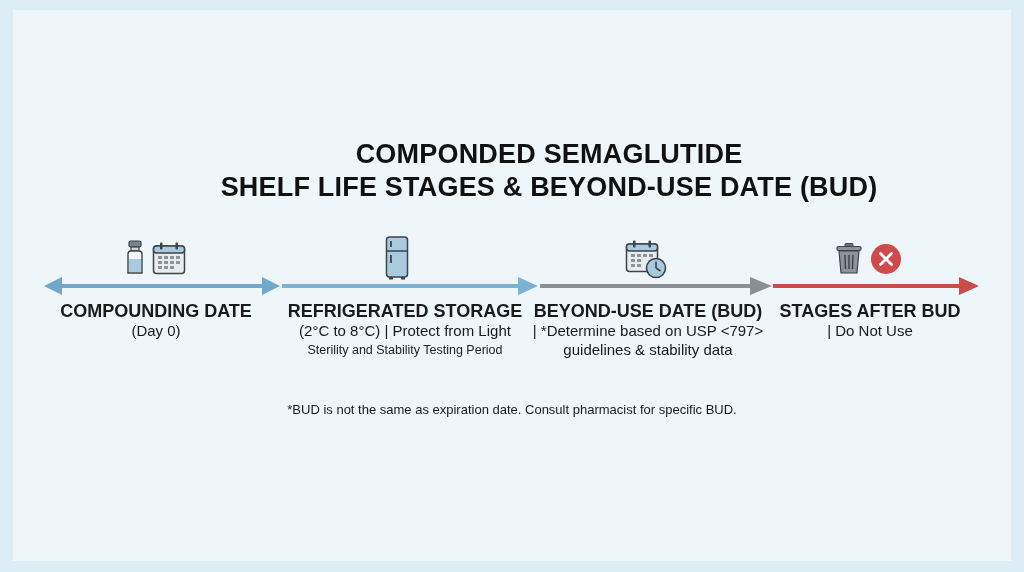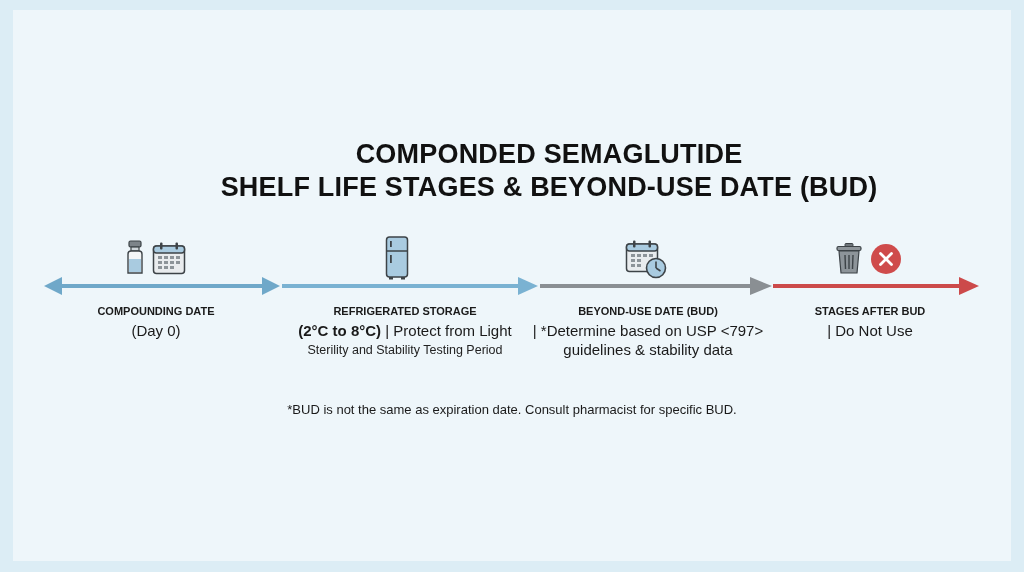--- a/index.html
+++ b/index.html
@@ -15,23 +15,23 @@
     }
     .title {
       position: absolute; left: 0; width: 1024px; top: 138px;
       text-align: center; color: #111; font-weight: 700;
       font-size: 27px; line-height: 33px; letter-spacing: 0.2px; padding-left: 37px;
     }
     .title div { white-space: nowrap; }
     .seg { position: absolute; height: 14px; }
     .seg svg { display: block; overflow: visible; }
     .label-block { position: absolute; text-align: center; color: #1a1a1a; }
-    .stage-title { font-weight: 700; font-size: 11px; line-height: 19px; white-space: nowrap; }
+    .stage-title { font-weight: 700; font-size: 18px; line-height: 19px; white-space: nowrap; }
     .stage-sub { font-size: 15px; line-height: 19px; white-space: nowrap; }
-    .stage-sub b { font-weight: 700; }
+    .stage-sub b { font-weight: 400; }
     .stage-note { font-size: 12.5px; line-height: 16px; margin-top: 2px; white-space: nowrap; color: #222; }
     .icon { position: absolute; }
     .footnote {
       position: absolute; left: 0; width: 1024px; top: 402px;
       text-align: center; font-size: 13px; color: #1a1a1a; white-space: nowrap;
     }
   </style>
 </head>
 <body>
 

